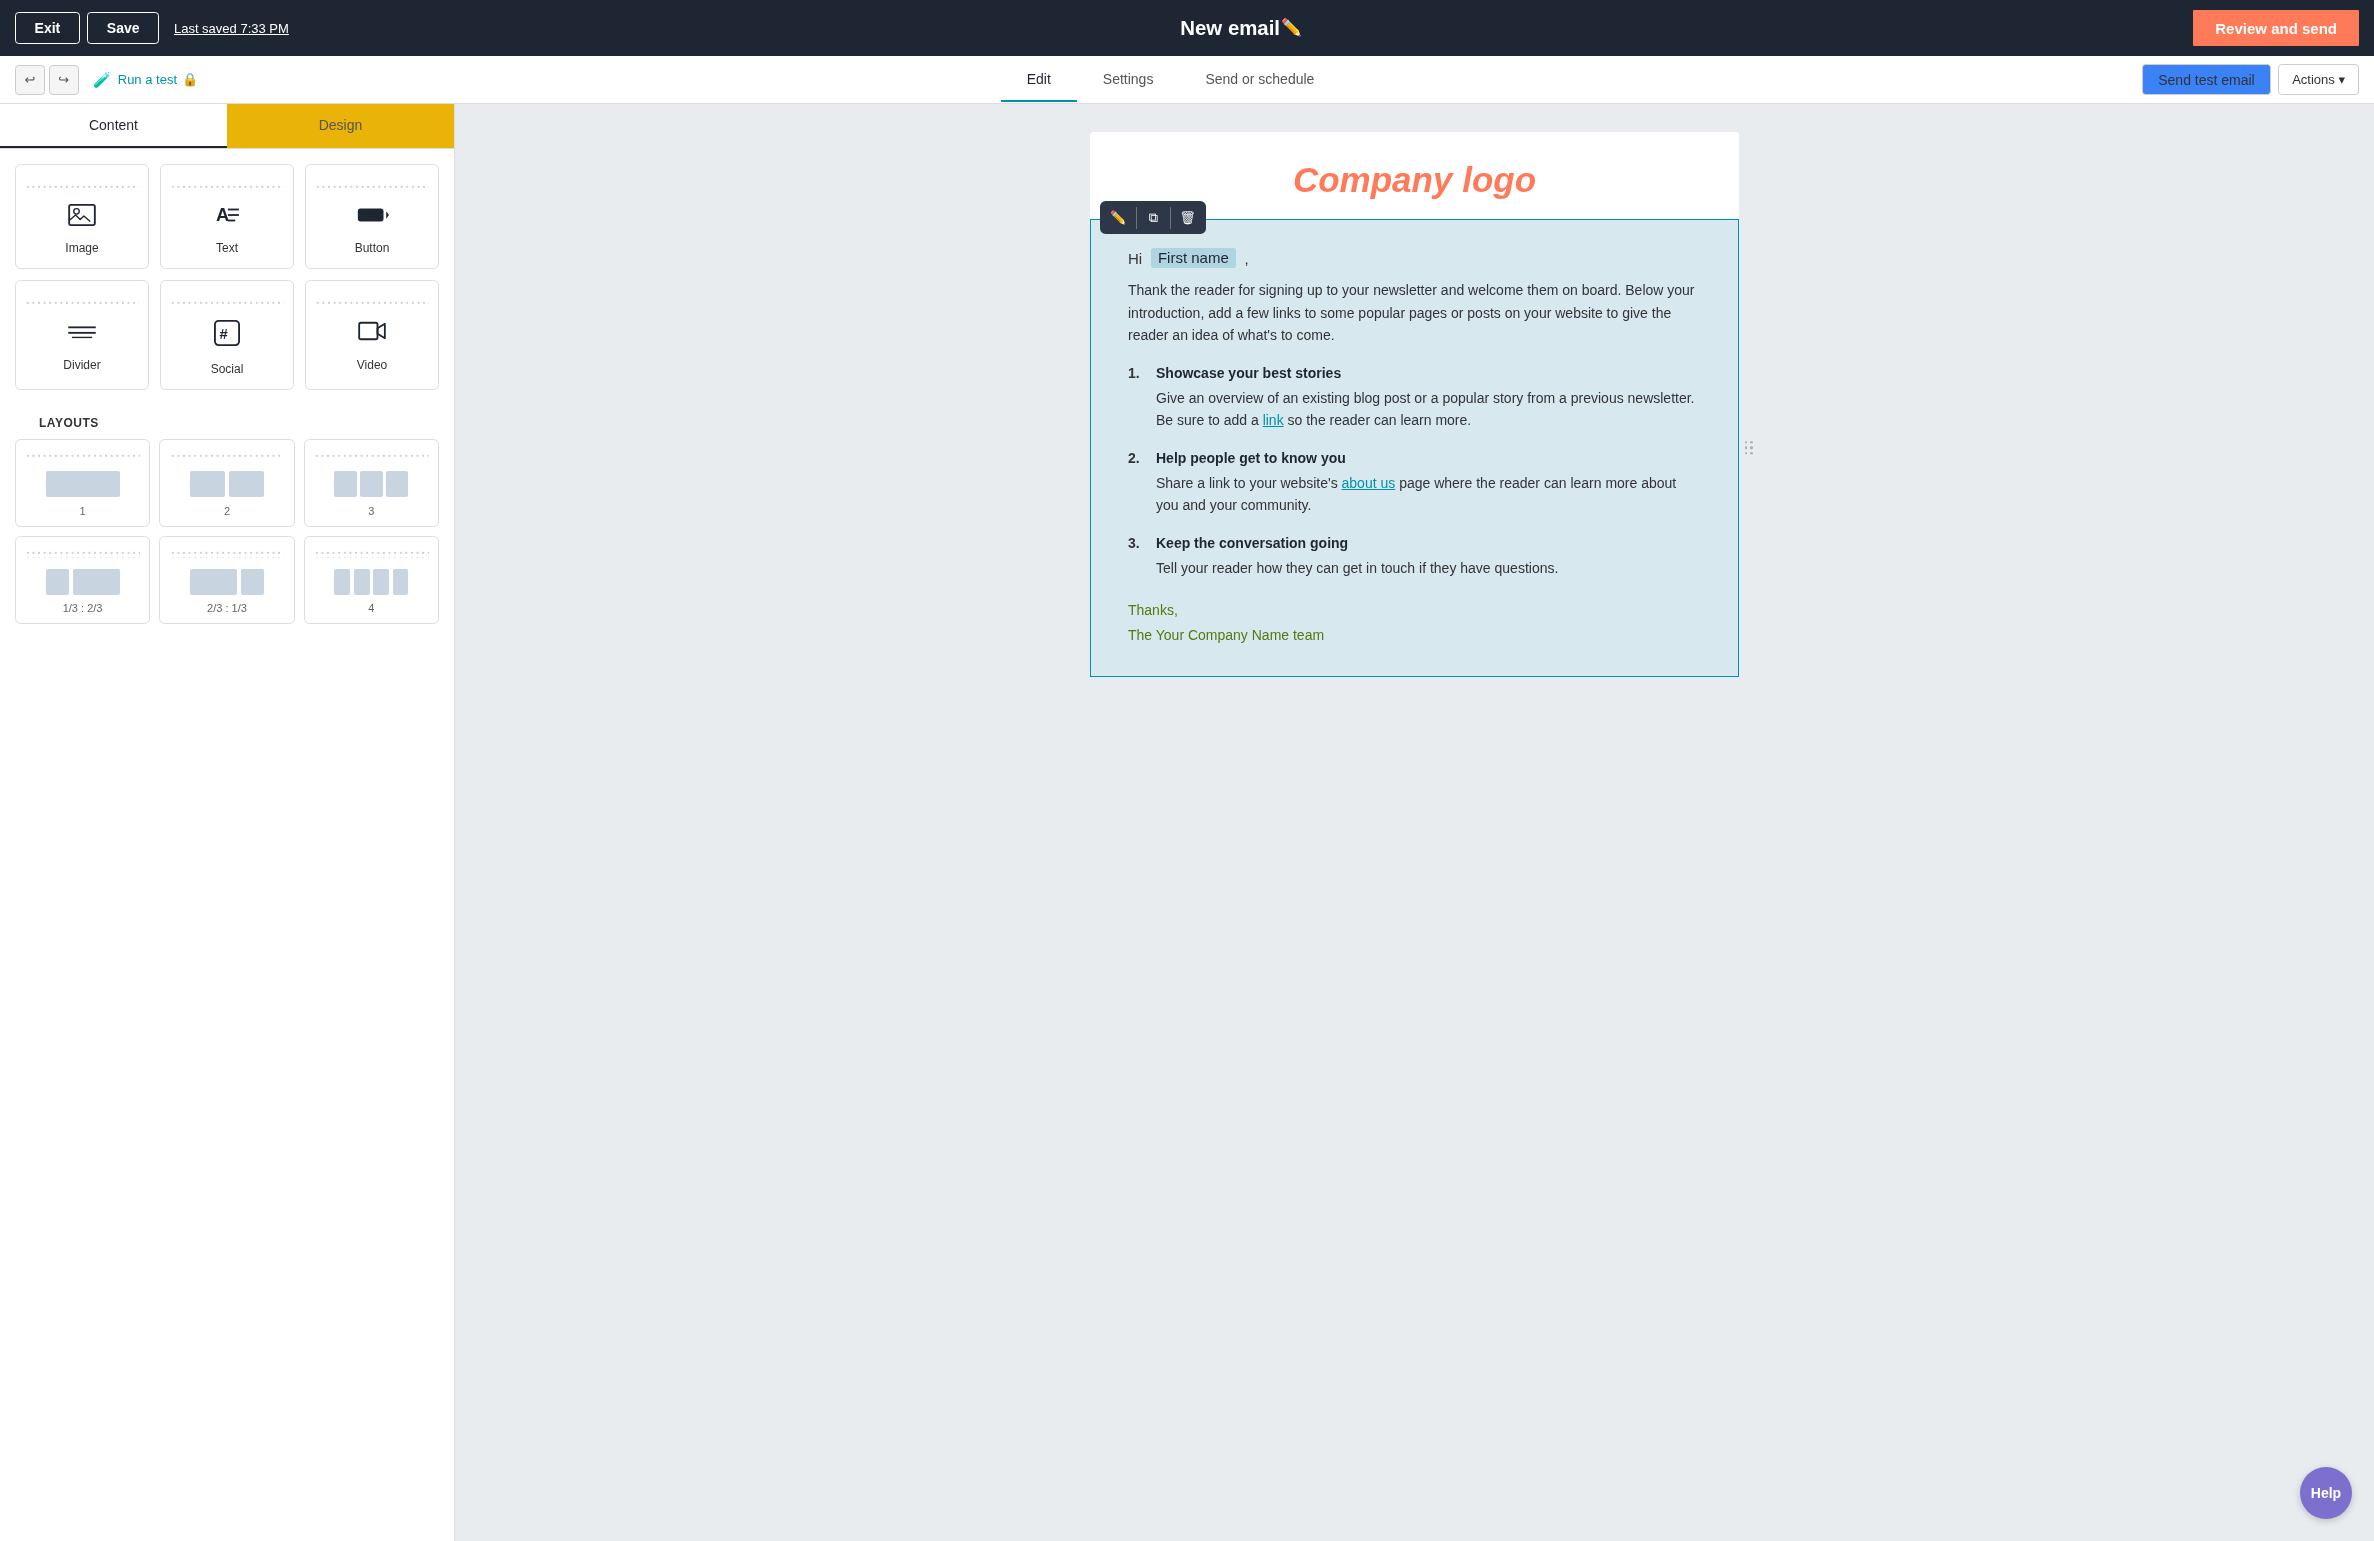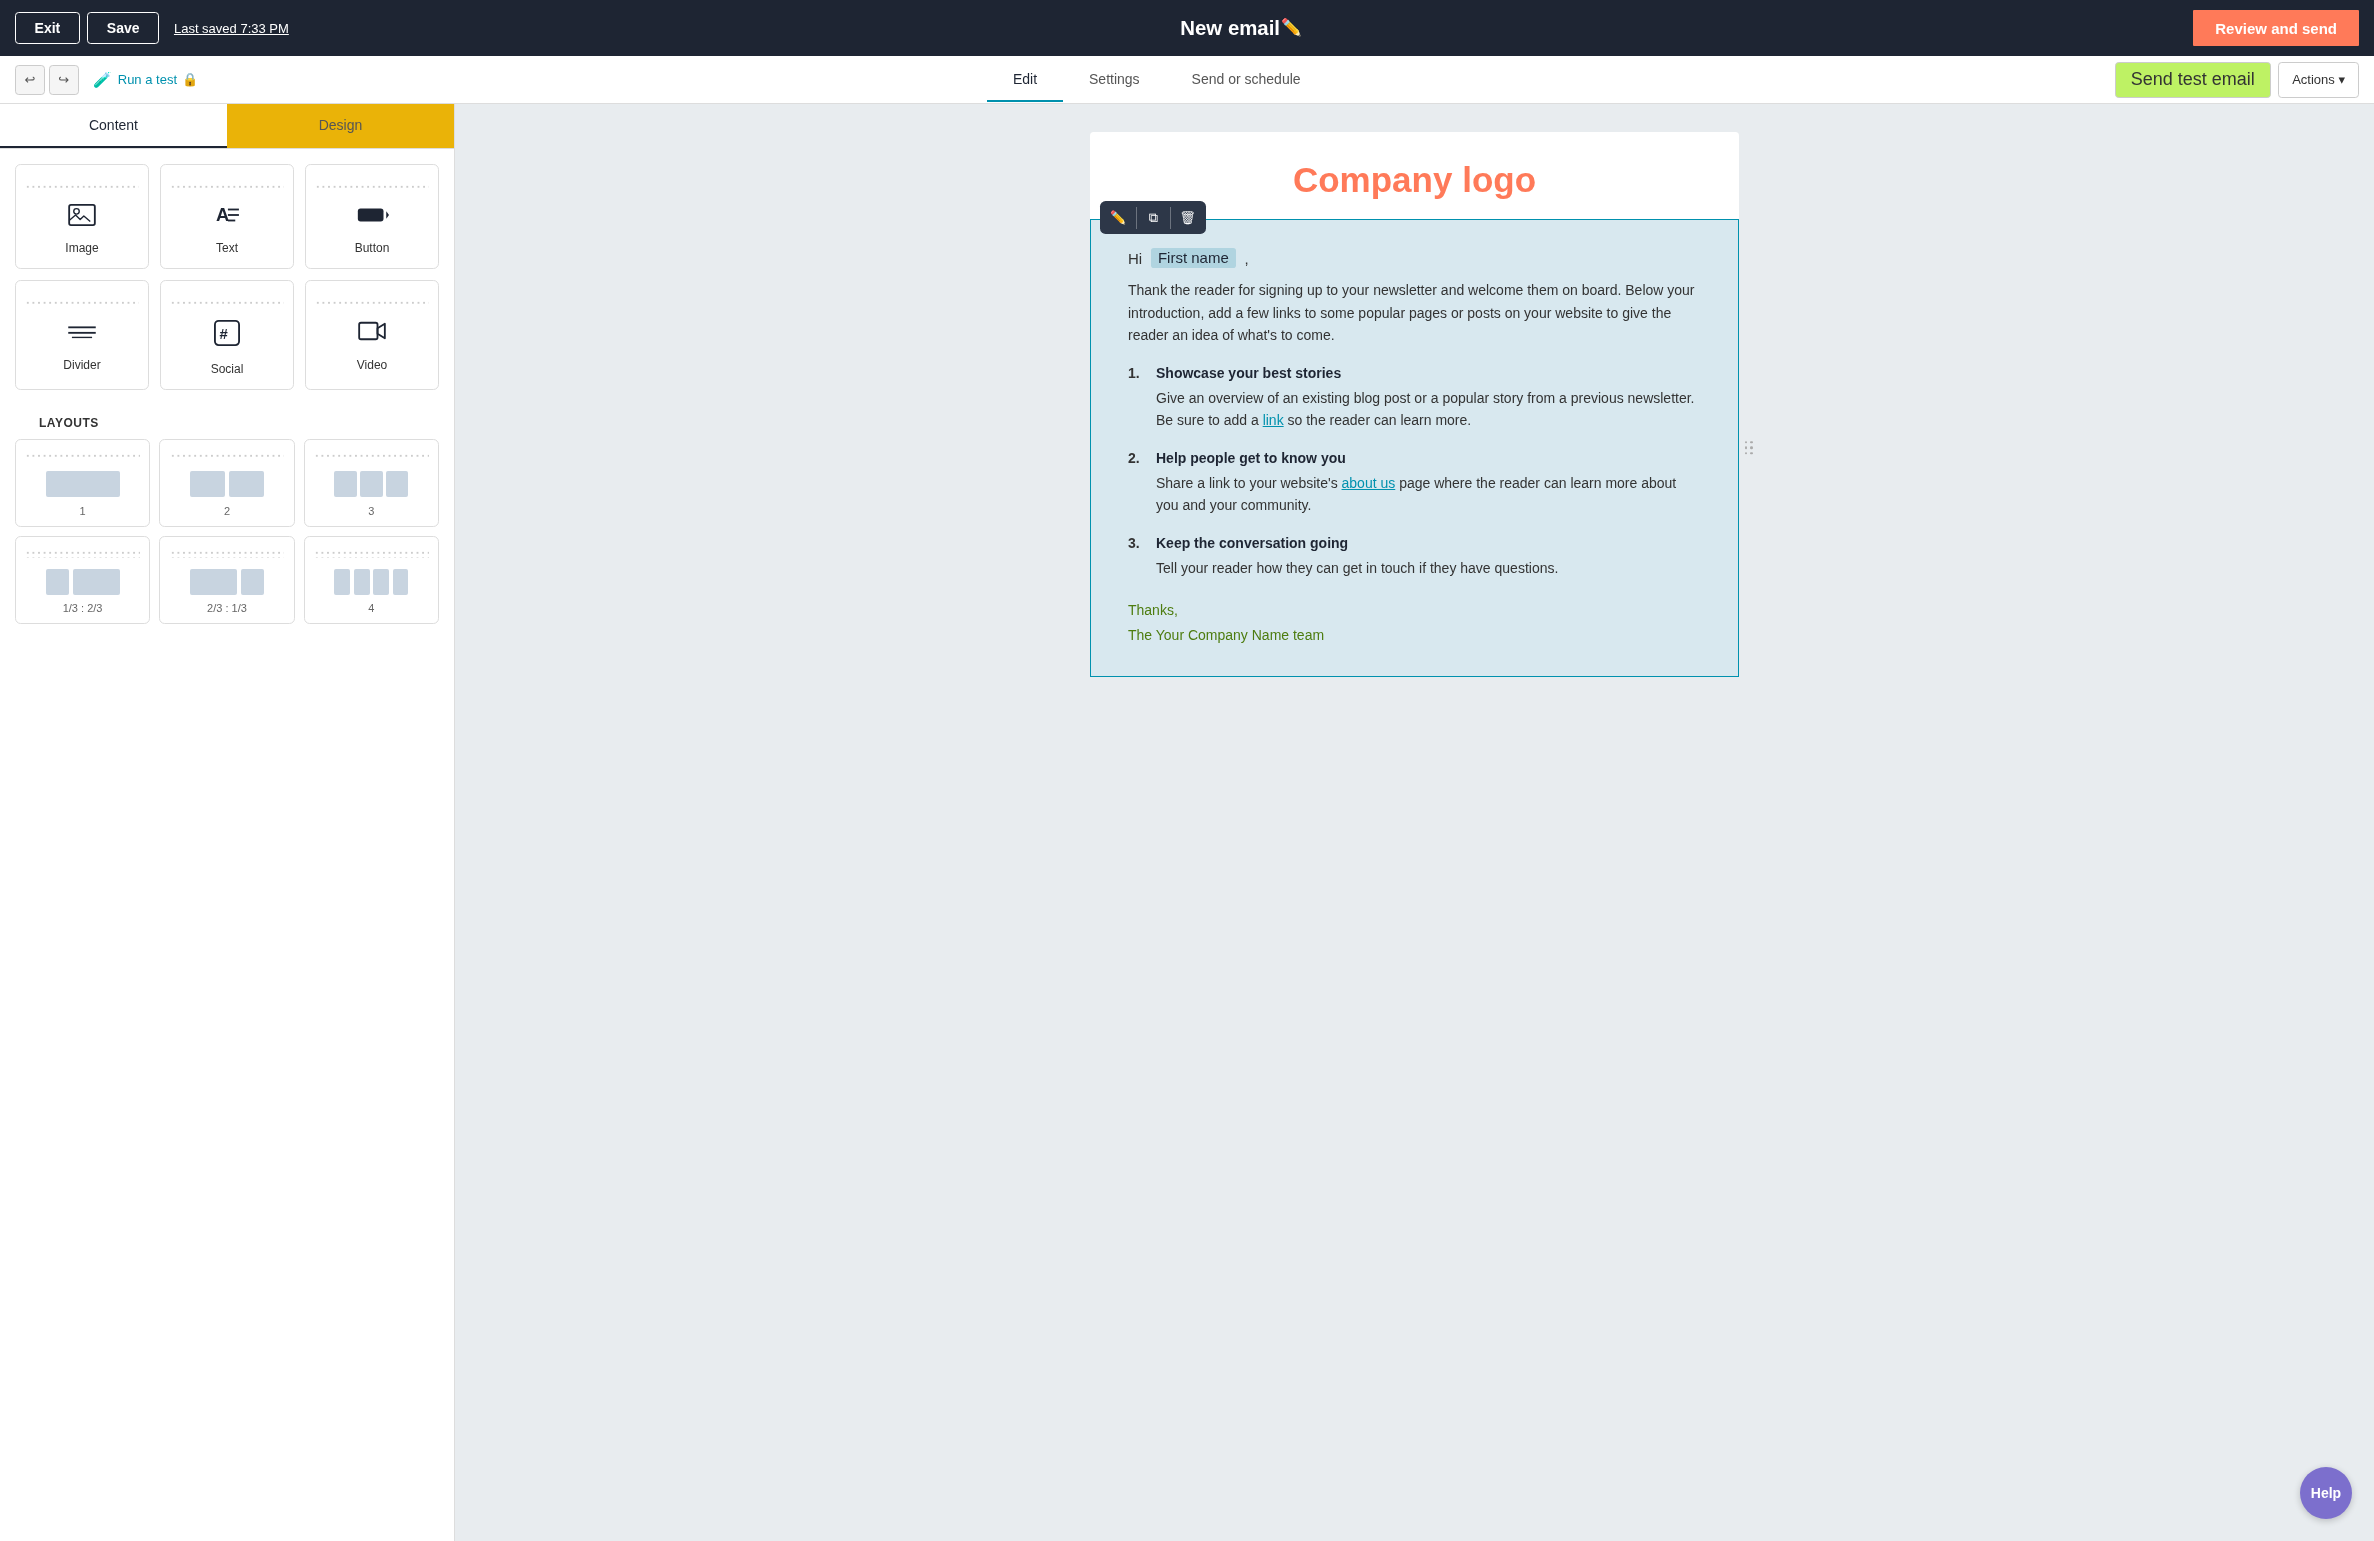--- a/index.html
+++ b/index.html
@@ -44,22 +44,22 @@
     .run-test-icon { font-size: 15px; }
     .lock-icon { font-size: 13px; color: #aaa; }
     .secondary-nav-center { display: flex; align-items: center; gap: 0; }
     .tab {
       padding: 13px 26px; font-size: 14px; color: #555; cursor: pointer;
       border-bottom: 2.8px solid transparent; font-weight: 500;
     }
     .tab.active { color: #1e2533; border-bottom: 2.8px solid #0091ae; }
     .secondary-nav-right { display: flex; gap: 7.4px; }
     .send-test-btn {
-      background: #bef264; border: 0.9px solid #ccc; color: #333;
-      padding: 6.5px 15px; border-radius: 3.7px; font-size: 18px; cursor: pointer; text-align: right;
+      background: #3b82f6; border: 0.9px solid #ccc; color: #333;
+      padding: 6.5px 15px; border-radius: 3.7px; font-size: 14px; cursor: pointer; text-align: right;
     }
     .actions-btn {
       background: #fff; border: 0.9px solid #ccc; color: #333;
       padding: 6.5px 13px; border-radius: 3.7px; font-size: 13px; cursor: pointer;
       display: flex; align-items: center; gap: 3.7px;
     }
 
     
     .main-layout {
       display: flex; margin-top: 104px; height: calc(100vh - 104px);
@@ -114,21 +114,21 @@
     .email-canvas {
       flex: 1; background: #e8ecef; overflow-y: auto;
       display: flex; justify-content: center; padding: 28px 18.6px;
       position: relative;
     }
     .email-wrapper { width: 649px; max-width: 100%; }
     .email-logo-area {
       background: #fff; text-align: center; padding: 28px 18.6px 18.6px;
       border-top-left-radius: 3.7px; border-top-right-radius: 3.7px;
     }
-    .company-logo-text { font-size: 35px; font-weight: 700; color: #ff7a59; }
+    .company-logo-text { font-size: 35px; font-weight: 700; color: #ff7a59; font-style: italic; }
 
     .email-body-block {
       background: #d8e8ef; position: relative; border: 1.9px solid #0091ae;
       padding: 28px 37px 28px;
     }
     .block-toolbar {
       position: absolute; top: -18.6px; left: 9.3px;
       display: flex; gap: 1.9px; background: #2d3748; border-radius: 5.6px; padding: 3.7px 5.6px;
     }
     .toolbar-btn {

